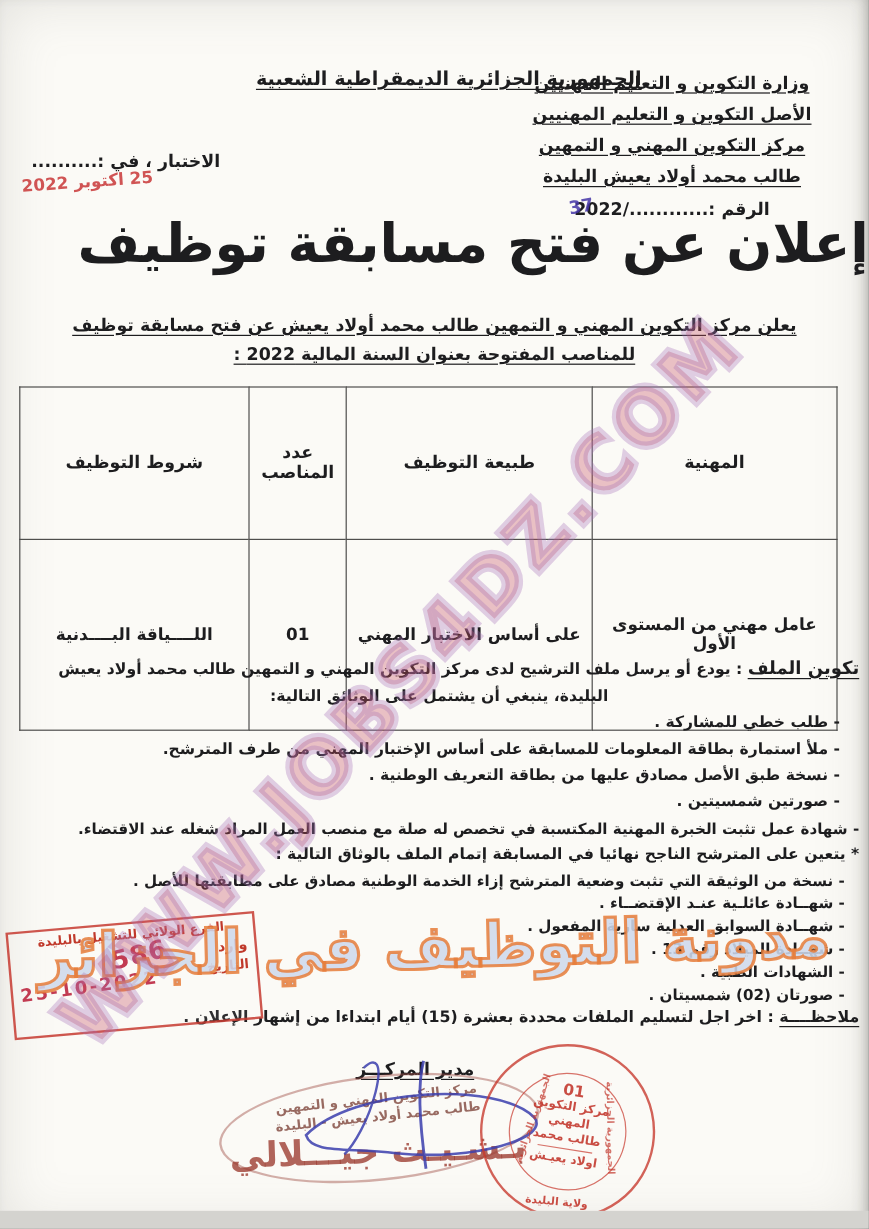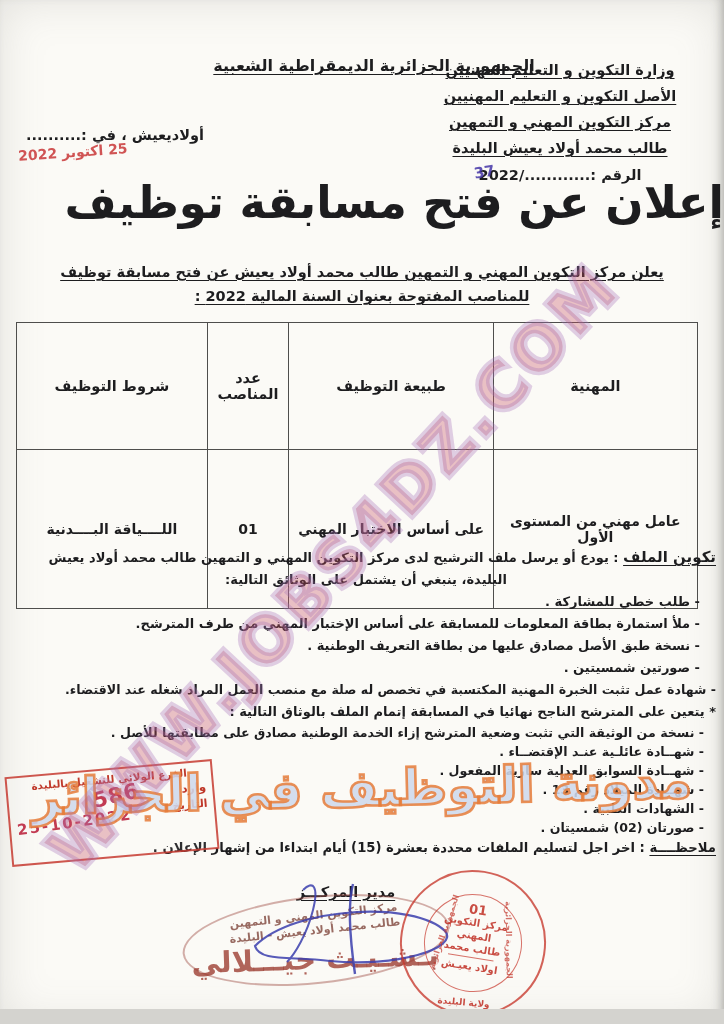--- a/index.html
+++ b/index.html
@@ -70,21 +70,21 @@
     <span class="u">الأصل التكوين و التعليم المهنيين</span>
     <span class="u">مركز التكوين المهني و التمهين</span>
     <span class="u">طالب محمد أولاد يعيش البليدة</span>
     <div class="ref-line">
       <span>الرقم :............/2022</span>
       <span class="ref-hand">37</span>
     </div>
   </div>
 
   <div class="place-date">
-    <span>أولاديعيش ، في :..........</span>
+    <span>الاختبار ، في :..........</span>
     <span class="date-hand">25 اكتوبر 2022</span>
   </div>
 
   <h1 class="title">إعلان عن فتح مسابقة توظيف</h1>
 
   <p class="intro">يعلن مركز التكوين المهني و التمهين طالب محمد أولاد يعيش عن فتح مسابقة توظيف للمناصب المفتوحة بعنوان السنة المالية 2022 :</p>
 
   <table class="doc-table">
     <colgroup>
         <col style="width:30%">

